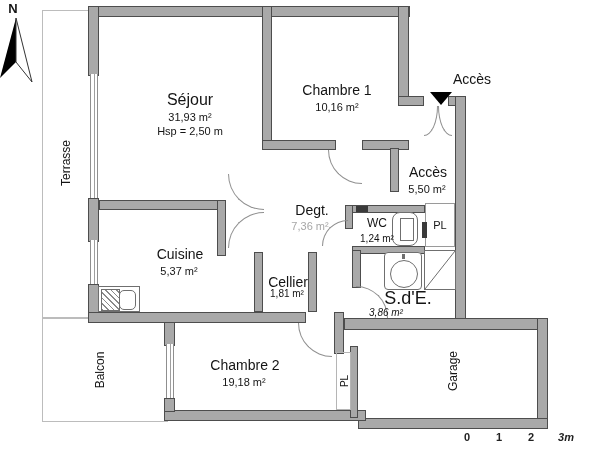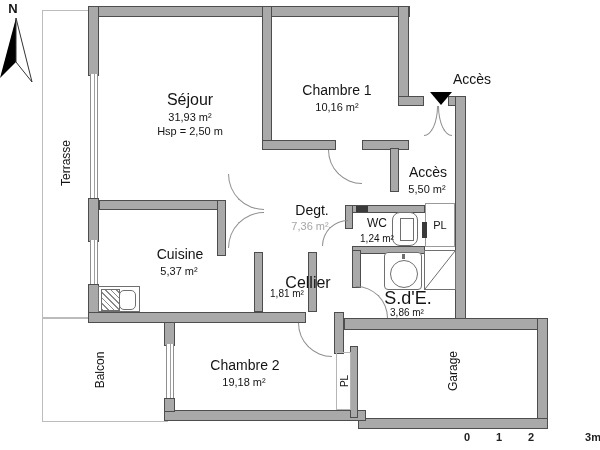--- a/index.html
+++ b/index.html
@@ -123,34 +123,34 @@
 
   <div class="rlabel name" style="left:312px;top:211px;">Degt.</div>
   <div class="rlabel area muted" style="left:310px;top:226px;">7,36 m²</div>
 
   <div class="rlabel name-sm" style="left:377px;top:224px;">WC</div>
   <div class="rlabel area-sm" style="left:377px;top:238px;">1,24 m²</div>
 
   <div class="rlabel name" style="left:180px;top:255px;">Cuisine</div>
   <div class="rlabel area" style="left:179px;top:271px;">5,37 m²</div>
 
-  <div class="rlabel name-sm" style="left:288px;top:283px;font-size:16px;margin-left:20px;">Cellier</div>
+  <div class="rlabel name-sm" style="left:288px;top:283px;font-size:14px;">Cellier</div>
   <div class="rlabel area-sm" style="left:287px;top:293px;">1,81 m²</div>
 
   <div class="rlabel name-sm" style="left:408px;top:299px;font-size:18px;">S.d'E.</div>
-  <div class="rlabel area-sm" style="left:407px;top:312px;">3,86 m²</div>
+  <div class="rlabel area-sm" style="left:386px;top:312px;font-style:italic;">3,86 m²</div>
 
   <div class="rlabel name" style="left:245px;top:366px;">Chambre 2</div>
   <div class="rlabel area" style="left:244px;top:382px;">19,18 m²</div>
 
   <div class="vlabel name-sm" style="left:453px;top:371px;">Garage</div>
 
   <div class="rlabel name" style="left:448px;top:80px;margin-left:24px;">Accès</div>
   <svg width="22" height="14" style="position:absolute;left:430px;top:92px;">
     <polygon points="0,0 22,0 11,13" fill="#000"></polygon>
   </svg>
 
   <div class="rlabel scale-num" style="left:467px;top:437px;">0</div>
   <div class="rlabel scale-num" style="left:499px;top:437px;">1</div>
   <div class="rlabel scale-num" style="left:531px;top:437px;">2</div>
-  <div class="rlabel scale-num" style="left:593px;top:437px;">3m</div>
+  <div class="rlabel scale-num" style="left:566px;top:437px;font-style:italic;">3m</div>
 
 </div>
 
 </body></html>

